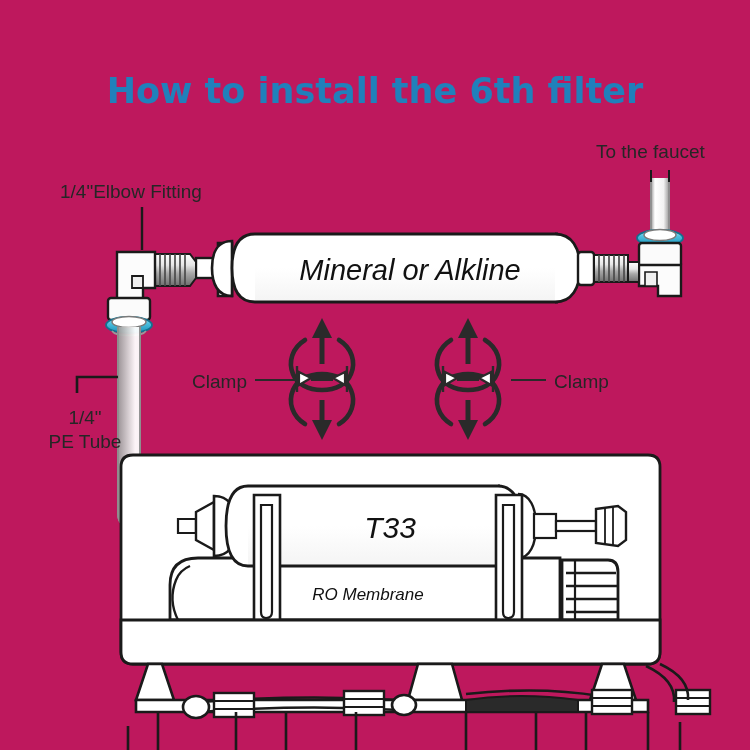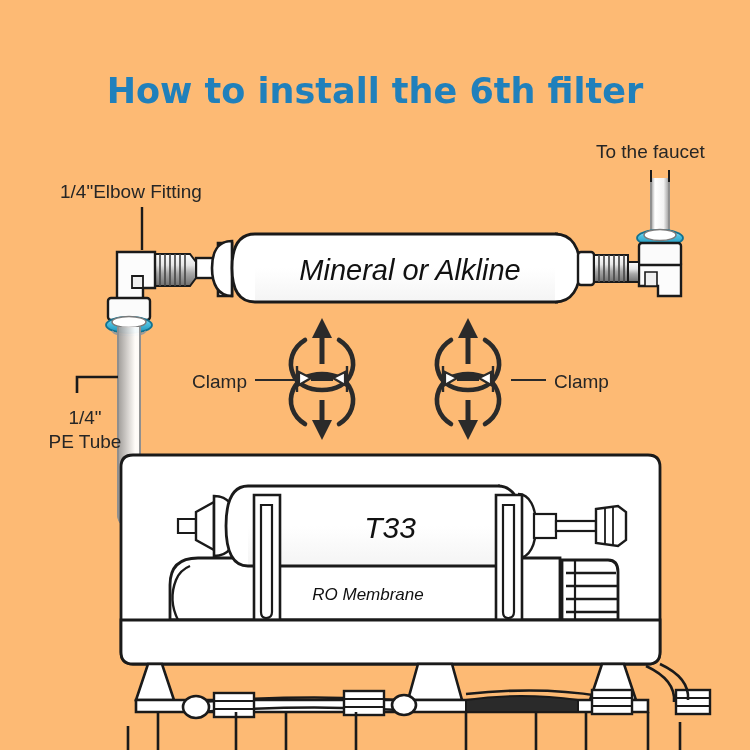--- a/index.html
+++ b/index.html
@@ -8,21 +8,21 @@
     padding: 0;
     background: #ffffff;
   }
   body {
     font-family: "Liberation Sans", sans-serif;
   }
   #stage {
     position: relative;
     width: 750px;
     height: 750px;
-    background: #fdba74;
+    background: #be185d;
     overflow: hidden;
   }
   #diagram {
     position: absolute;
     left: 0;
     top: 0;
     width: 750px;
     height: 750px;
     display: block;
   }

